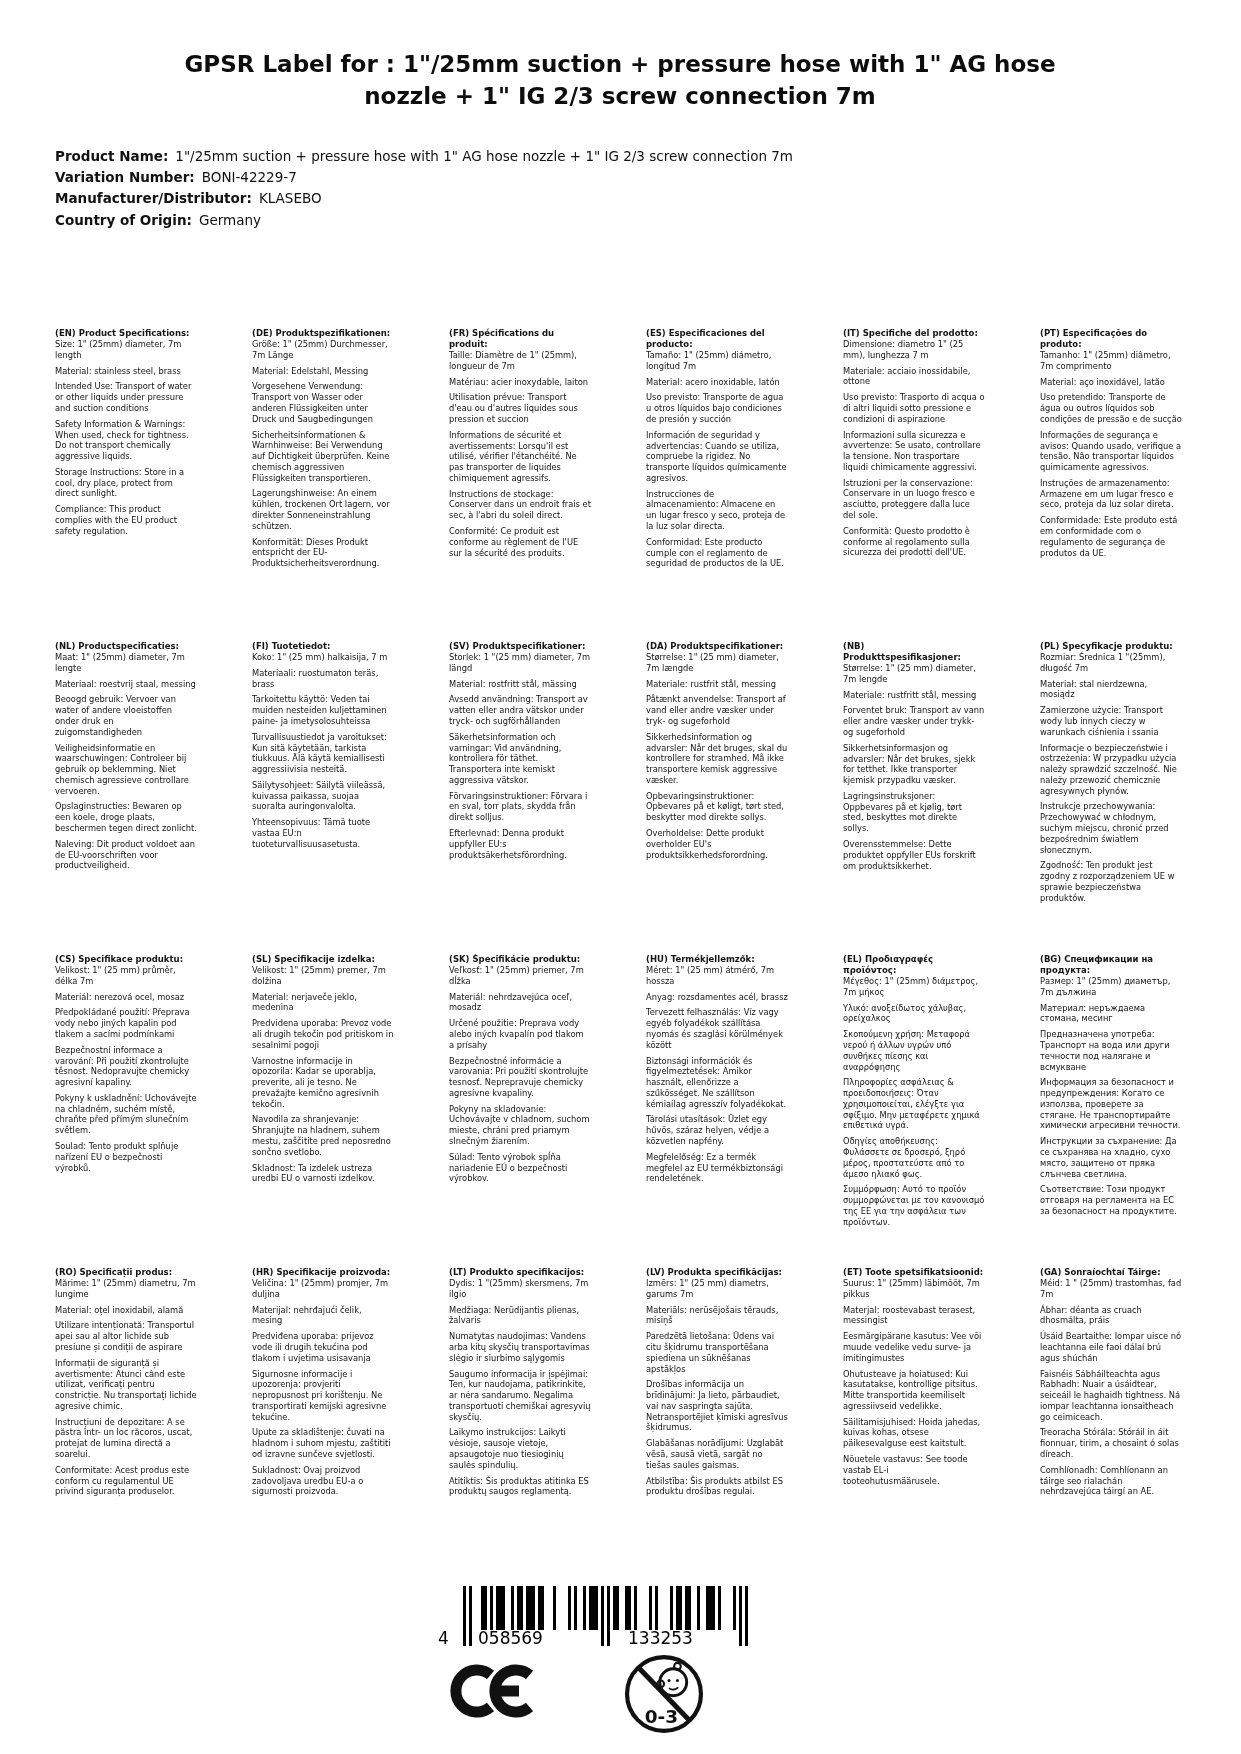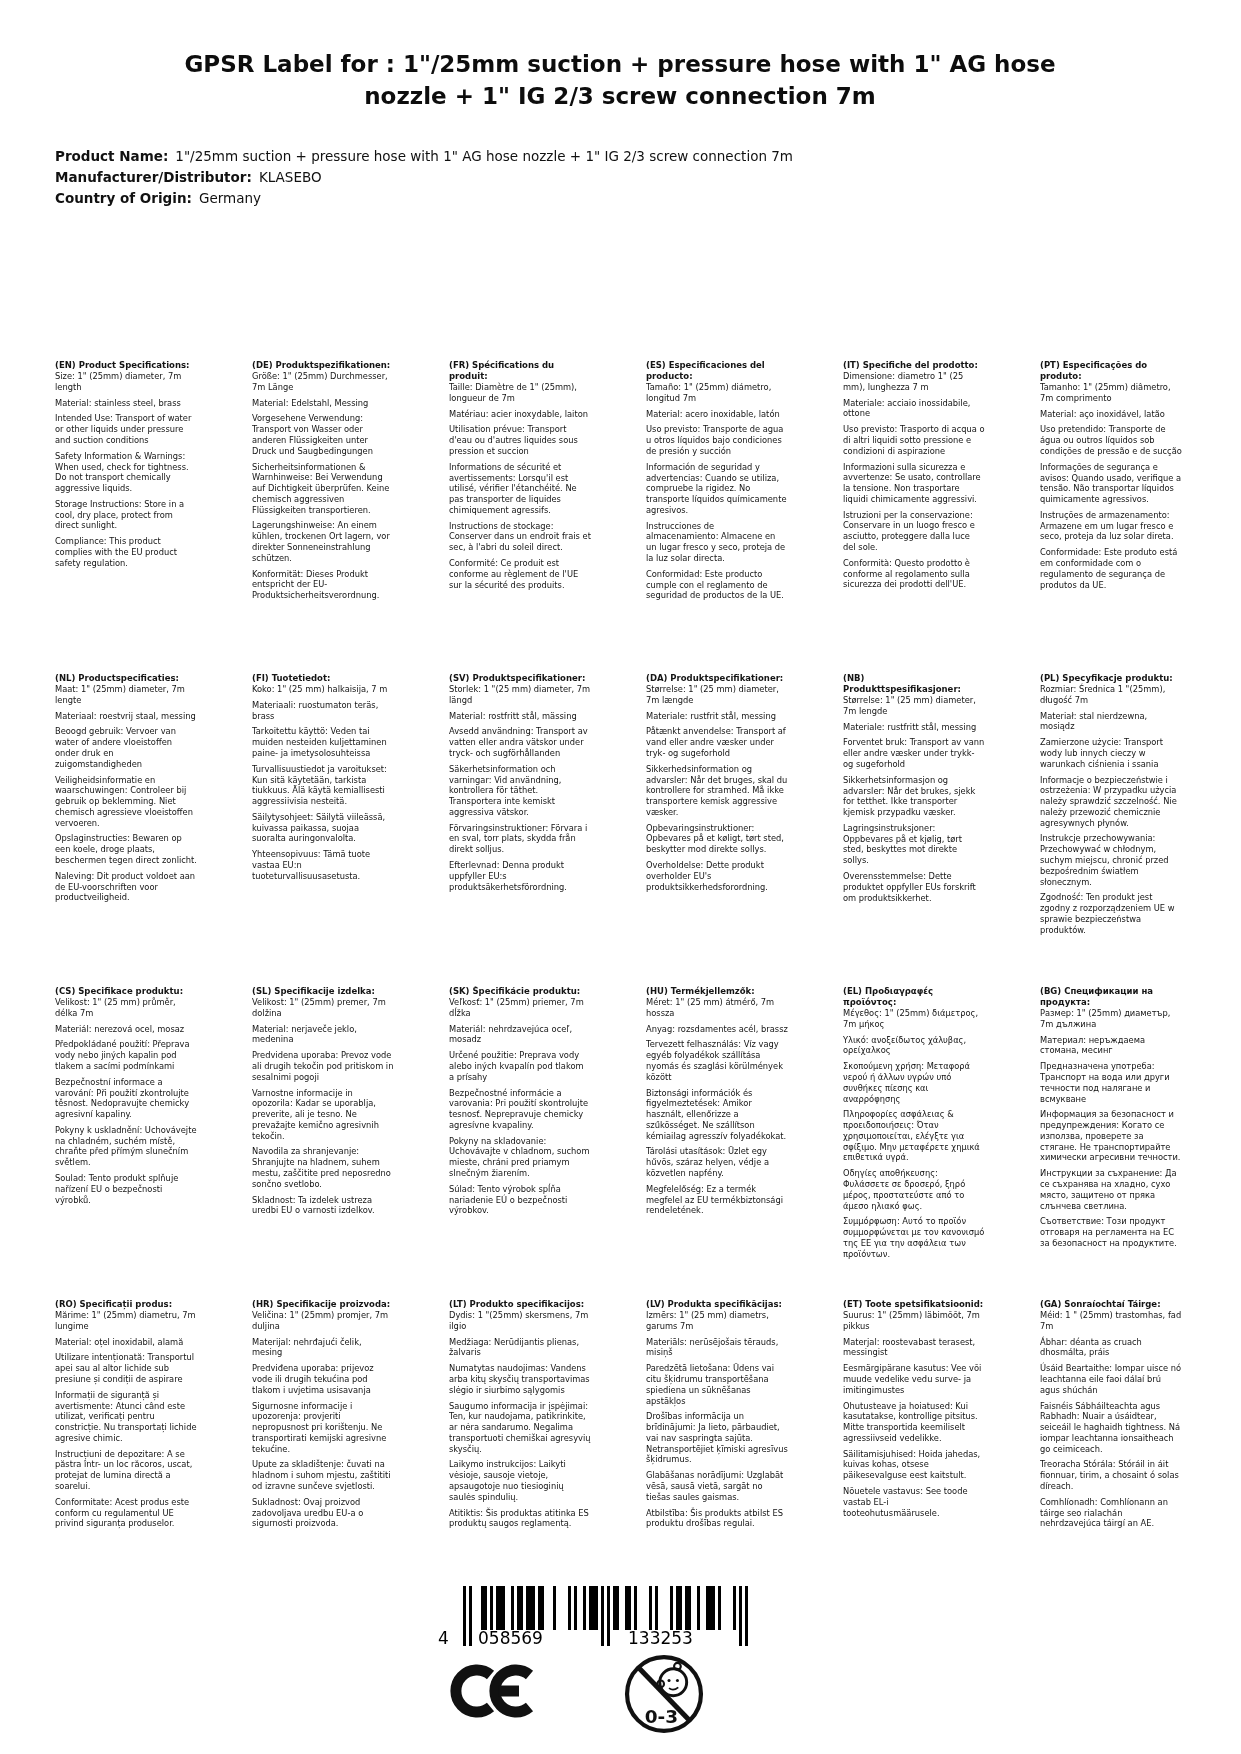--- a/index.html
+++ b/index.html
@@ -13,21 +13,21 @@
   .title {
     position: absolute; top: 48px; left: 150px; width: 940px;
     text-align: center; font-weight: 700; font-size: 23px; line-height: 1.4;
     color: #0d0d0d;
   }
   .product-info { position: absolute; left: 55px; top: 146px; font-size: 13.5px; line-height: 1.57; }
   .pi-row { white-space: nowrap; }
   .pi-label { font-weight: 700; }
   .pi-value { margin-left: 7px; }
   .lang-grid {
-    position: absolute; left: 55px; top: 360px; width: 1175px;
+    position: absolute; left: 55px; top: 328px; width: 1175px;
     display: grid; grid-template-columns: repeat(6, 197px);
     grid-auto-rows: 313px;
   }
   .lang-block {
     width: 142px; overflow: hidden;
     font-size: 8.3px; line-height: 1.3; color: #141414;
     overflow-wrap: break-word;
   }
   .lang-title { font-weight: 700; font-size: 8.5px; }
   .lang-par { margin: 5px 0 0 0; }
@@ -44,20 +44,23 @@
 </head>
 <body>
 
 <div class="title">GPSR Label for : 1"/25mm suction + pressure hose with 1" AG hose nozzle + 1" IG 2/3 screw connection 7m</div>
 
 <div class="product-info">
   <div class="pi-row">
     <span class="pi-label">Product Name:</span><span class="pi-value">1"/25mm suction + pressure hose with 1" AG hose nozzle + 1" IG 2/3 screw connection 7m</span>
   </div>
   <div class="pi-row">
+    <span class="pi-label">Variation Number:</span><span class="pi-value">BONI-42229-7</span>
+  </div>
+  <div class="pi-row">
     <span class="pi-label">Manufacturer/Distributor:</span><span class="pi-value">KLASEBO</span>
   </div>
   <div class="pi-row">
     <span class="pi-label">Country of Origin:</span><span class="pi-value">Germany</span>
   </div>
 </div>
 
 <div class="lang-grid">
     <div class="lang-block">
       <div class="lang-title">(EN) Product Specifications:</div>
@@ -111,21 +114,21 @@
       <p class="lang-par">Uso pretendido: Transporte de água ou outros líquidos sob condições de pressão e de sucção</p>
       <p class="lang-par">Informações de segurança e avisos: Quando usado, verifique a tensão. Não transportar líquidos quimicamente agressivos.</p>
       <p class="lang-par">Instruções de armazenamento: Armazene em um lugar fresco e seco, proteja da luz solar direta.</p>
       <p class="lang-par">Conformidade: Este produto está em conformidade com o regulamento de segurança de produtos da UE.</p>
     </div>
     <div class="lang-block">
       <div class="lang-title">(NL) Productspecificaties:</div>
       <p class="lang-par">Maat: 1" (25mm) diameter, 7m lengte</p>
       <p class="lang-par">Materiaal: roestvrij staal, messing</p>
       <p class="lang-par">Beoogd gebruik: Vervoer van water of andere vloeistoffen onder druk en zuigomstandigheden</p>
-      <p class="lang-par">Veiligheidsinformatie en waarschuwingen: Controleer bij gebruik op beklemming. Niet chemisch agressieve vloeistoffen vervoeren.</p>
+      <p class="lang-par">Veiligheidsinformatie en waarschuwingen: Controleer bij gebruik op beklemming. Niet chemisch agressieve controllare vervoeren.</p>
       <p class="lang-par">Opslaginstructies: Bewaren op een koele, droge plaats, beschermen tegen direct zonlicht.</p>
       <p class="lang-par">Naleving: Dit product voldoet aan de EU-voorschriften voor productveiligheid.</p>
     </div>
     <div class="lang-block">
       <div class="lang-title">(FI) Tuotetiedot:</div>
       <p class="lang-par">Koko: 1" (25 mm) halkaisija, 7 m</p>
       <p class="lang-par">Materiaali: ruostumaton teräs, brass</p>
       <p class="lang-par">Tarkoitettu käyttö: Veden tai muiden nesteiden kuljettaminen paine- ja imetysolosuhteissa</p>
       <p class="lang-par">Turvallisuustiedot ja varoitukset: Kun sitä käytetään, tarkista tiukkuus. Älä käytä kemiallisesti aggressiivisia nesteitä.</p>
       <p class="lang-par">Säilytysohjeet: Säilytä viileässä, kuivassa paikassa, suojaa suoralta auringonvalolta.</p>

